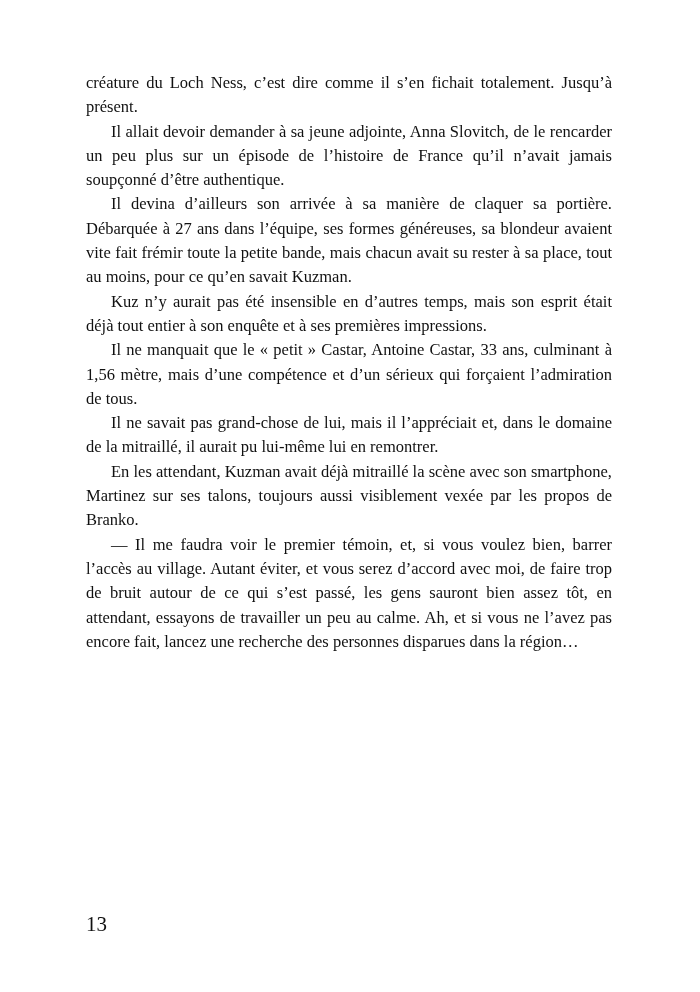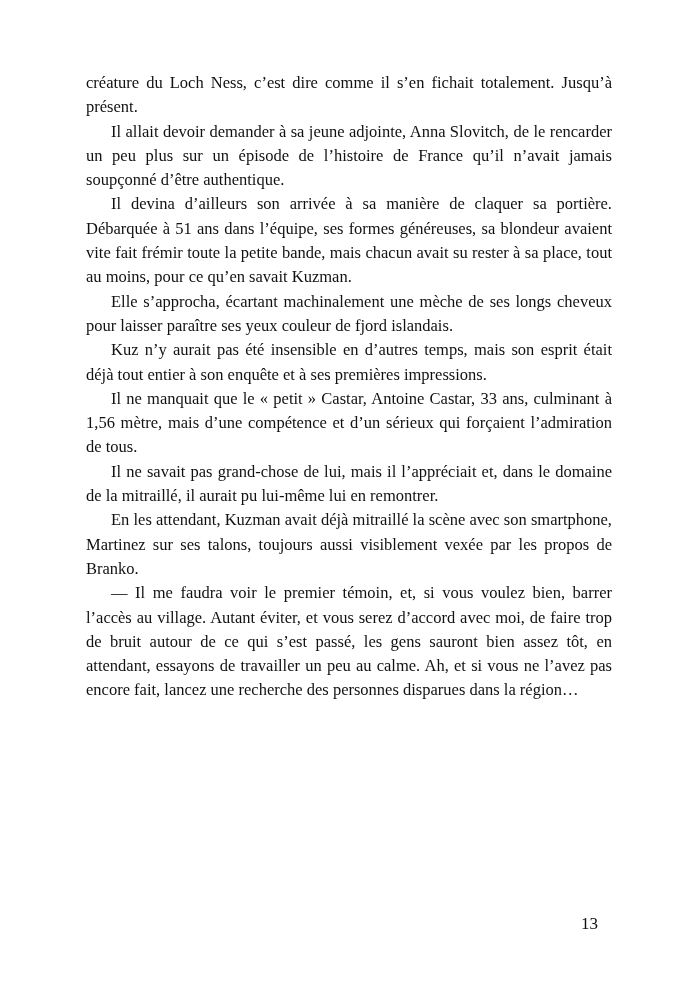--- a/index.html
+++ b/index.html
@@ -32,34 +32,33 @@
   }
   .text-block p.para.indent {
     text-indent: 25px;
     font-family: Liberation Serif, serif;
   }
   .page-number {
     position: absolute;
     top: 912px;
     left: 86px;
     width: 512px;
-    text-align: right;
-    font-size: 17px;
+    text-align: left;
+    font-size: 21px;
     line-height: 24px;
   }
 </style>
 </head>
 <body>
 
 <div class="page">
   <div class="text-block">
       <p class="para">créature du Loch Ness, c’est dire comme il s’en fichait totalement. Jusqu’à présent.</p>
       <p class="para indent">Il allait devoir demander à sa jeune adjointe, Anna Slovitch, de le rencarder un peu plus sur un épisode de l’histoire de France qu’il n’avait jamais soupçonné d’être authentique.</p>
-      <p class="para indent">Il devina d’ailleurs son arrivée à sa manière de claquer sa portière. Débarquée à 51 ans dans l’équipe, ses formes généreuses, sa blondeur avaient vite fait frémir toute la petite bande, mais chacun avait su rester à sa place, tout au moins, pour ce qu’en savait Kuzman.</p>
-      <p class="para indent">Elle s’approcha, écartant machinalement une mèche de ses longs cheveux pour laisser paraître ses yeux couleur de fjord islandais.</p>
+      <p class="para indent">Il devina d’ailleurs son arrivée à sa manière de claquer sa portière. Débarquée à 27 ans dans l’équipe, ses formes généreuses, sa blondeur avaient vite fait frémir toute la petite bande, mais chacun avait su rester à sa place, tout au moins, pour ce qu’en savait Kuzman.</p>
       <p class="para indent">Kuz n’y aurait pas été insensible en d’autres temps, mais son esprit était déjà tout entier à son enquête et à ses premières impressions.</p>
       <p class="para indent">Il ne manquait que le «&nbsp;petit&nbsp;» Castar, Antoine Castar, 33 ans, culminant à 1,56 mètre, mais d’une compétence et d’un sérieux qui forçaient l’admiration de tous.</p>
       <p class="para indent">Il ne savait pas grand-chose de lui, mais il l’appréciait et, dans le domaine de la mitraillé, il aurait pu lui-même lui en remontrer.</p>
       <p class="para indent">En les attendant, Kuzman avait déjà mitraillé la scène avec son smartphone, Martinez sur ses talons, toujours aussi visiblement vexée par les propos de Branko.</p>
       <p class="para indent">— Il me faudra voir le premier témoin, et, si vous voulez bien, barrer l’accès au village. Autant éviter, et vous serez d’accord avec moi, de faire trop de bruit autour de ce qui s’est passé, les gens sauront bien assez tôt, en attendant, essayons de travailler un peu au calme. Ah, et si vous ne l’avez pas encore fait, lancez une recherche des personnes disparues dans la région…</p>
     </div>
   <div class="page-number">13</div>
 </div>
 
 </body></html>

